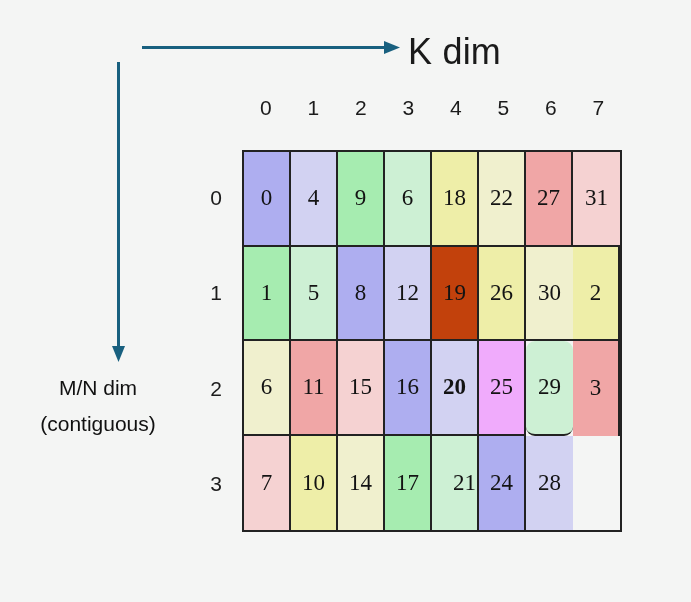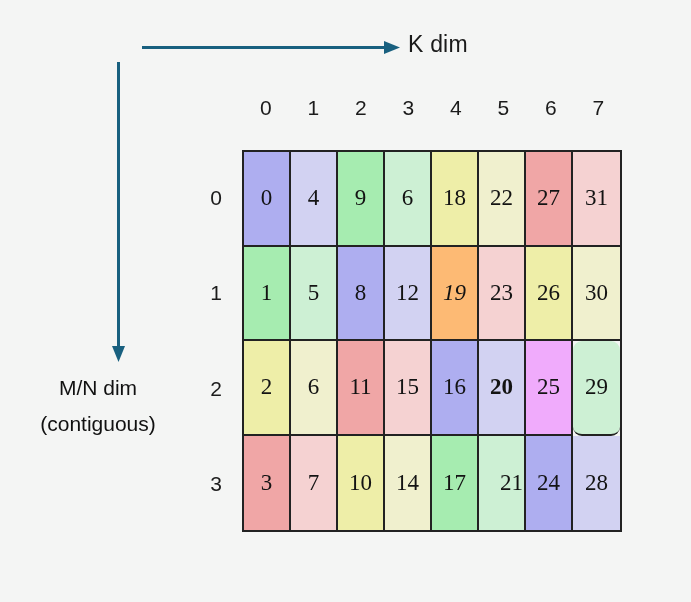--- a/index.html
+++ b/index.html
@@ -20,21 +20,21 @@
     position: absolute;
     left: 142px;
     top: 39px;
     width: 258px;
     height: 17px;
   }
   #k-axis-label {
     position: absolute;
     left: 408px;
     top: 31px;
-    font-size: 23px;
+    font-size: 36px;
     color: #1a1a1a;
     letter-spacing: 0.2px;
     white-space: nowrap;
   }
 
   
   #mn-axis-arrow {
     position: absolute;
     left: 109px;
     top: 62px;
@@ -159,22 +159,21 @@
     <div class="matrix-cell" style="background: rgb(166, 236, 176);">9</div>
     <div class="matrix-cell" style="background: rgb(205, 240, 212);">6</div>
     <div class="matrix-cell" style="background: rgb(238, 238, 168);">18</div>
     <div class="matrix-cell" style="background: rgb(240, 240, 206);">22</div>
     <div class="matrix-cell" style="background: rgb(240, 166, 166);">27</div>
     <div class="matrix-cell last-col" style="background: rgb(245, 210, 210);">31</div>
     <div class="matrix-cell" style="background: rgb(166, 236, 176);">1</div>
     <div class="matrix-cell" style="background: rgb(205, 240, 212);">5</div>
     <div class="matrix-cell" style="background: rgb(174, 174, 240);">8</div>
     <div class="matrix-cell" style="background: rgb(210, 210, 242);">12</div>
-    <div class="matrix-cell" style="background: #fdba74; font-style: italic;">19</div>
-    <div class="matrix-cell" style="background: rgb(245, 210, 210);">23</div>
+    <div class="matrix-cell" style="background: #c2410c;">19</div>
     <div class="matrix-cell" style="background: rgb(238, 238, 168);">26</div>
     <div class="matrix-cell last-col" style="background: rgb(240, 240, 206);">30</div>
     <div class="matrix-cell" style="background: rgb(238, 238, 168);">2</div>
     <div class="matrix-cell" style="background: rgb(240, 240, 206);">6</div>
     <div class="matrix-cell" style="background: rgb(240, 166, 166);">11</div>
     <div class="matrix-cell" style="background: rgb(245, 210, 210);">15</div>
     <div class="matrix-cell" style="background: rgb(174, 174, 240);">16</div>
     <div class="matrix-cell" style="background: rgb(210, 210, 242); font-weight: bold;">20</div>
     <div class="matrix-cell" style="background: #f0abfc;">25</div>
     <div class="matrix-cell last-col" style="background: rgb(205, 240, 212); border-radius: 9px;">29</div>

